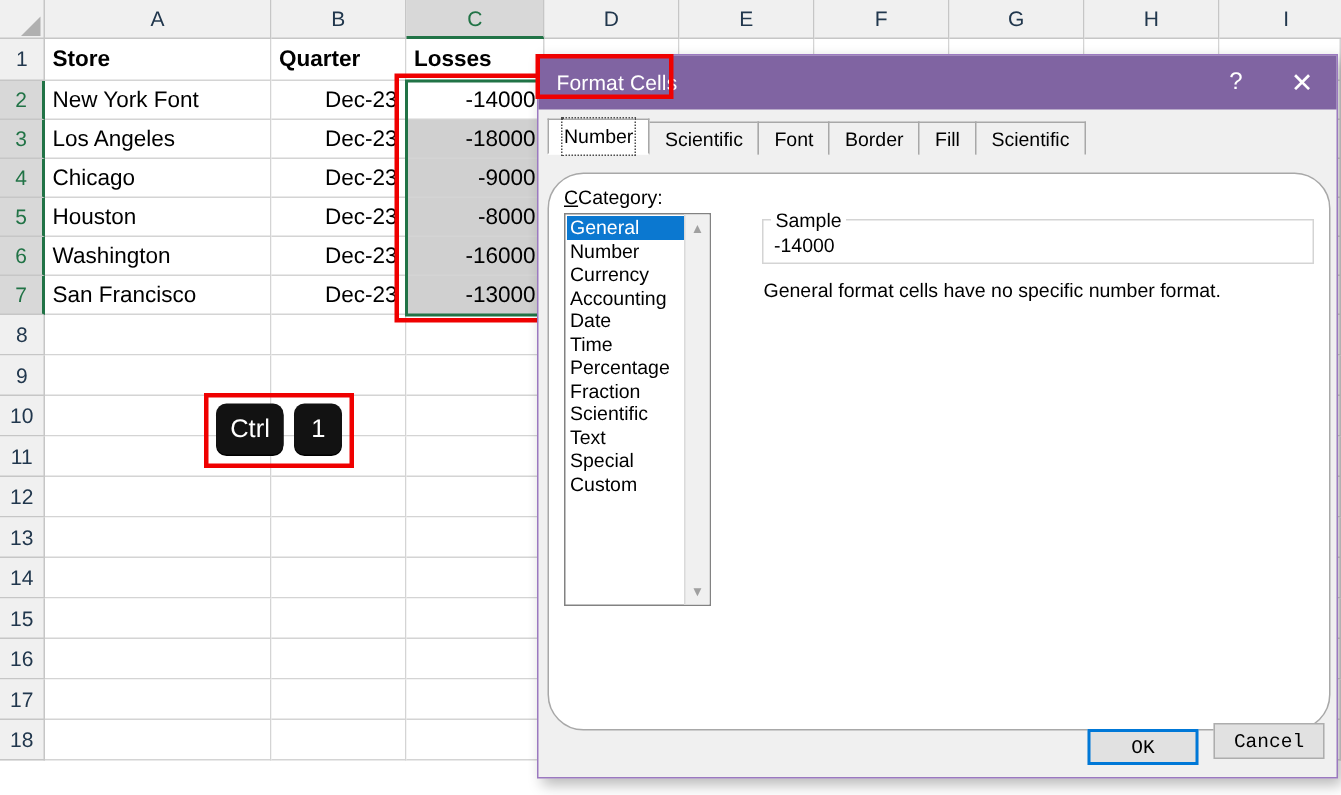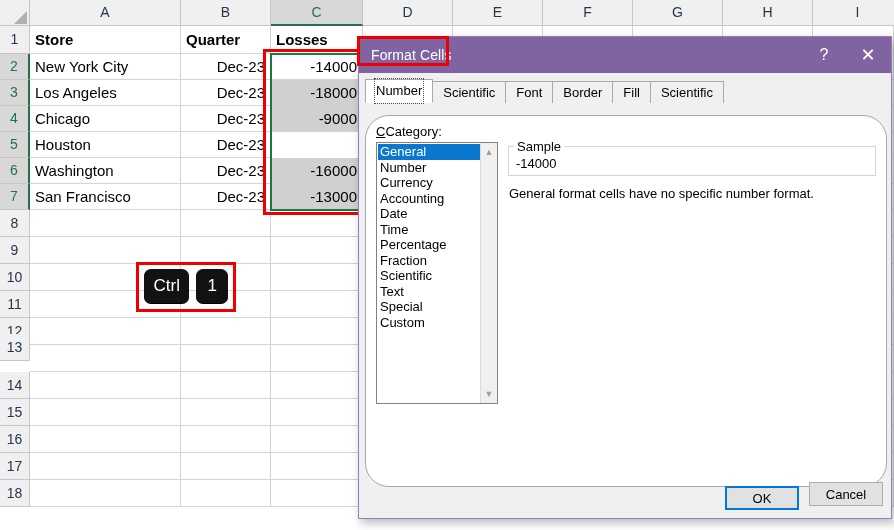--- a/index.html
+++ b/index.html
@@ -159,21 +159,21 @@
   }
   #sample-legend {
     position: absolute; background: #ffffff; padding: 0 3px;
     font-size: 13px; color: #000;
   }
   #sample-value {
     position: absolute; font-size: 13px; color: #000;
   }
   #desc-text { position: absolute; font-size: 13px; color: #000; }
 
-  #btnbar { position: absolute; }
+  #btnbar { position: absolute; font-family: Liberation Mono, monospace; }
   .dlg-btn {
     width: 74px; height: 24px;
     font-size: 13px; color: #000;
     background: #e1e1e1;
     border: 1px solid #adadad;
     display: flex; align-items: center; justify-content: center;
     cursor: pointer;
   }
   .dlg-btn.default { border: 2px solid #0078d7; }
 </style>
@@ -201,21 +201,21 @@
     <div class="rowhead sel" style="top:80px;  height:26px; line-height:25px">3</div>
     <div class="rowhead sel" style="top:106px; height:26px; line-height:25px">4</div>
     <div class="rowhead sel" style="top:132px; height:26px; line-height:25px">5</div>
     <div class="rowhead sel" style="top:158px; height:26px; line-height:25px">6</div>
     <div class="rowhead sel" style="top:184px; height:26px; line-height:25px">7</div>
     <div class="rowhead" style="top:210px; height:27px; line-height:26px">8</div>
     <div class="rowhead" style="top:237px; height:27px; line-height:26px">9</div>
     <div class="rowhead" style="top:264px; height:27px; line-height:26px">10</div>
     <div class="rowhead" style="top:291px; height:27px; line-height:26px">11</div>
     <div class="rowhead" style="top:318px; height:27px; line-height:26px">12</div>
-    <div class="rowhead" style="top:334px; height:27px; line-height:26px">13</div>
+    <div class="rowhead" style="top:345px; height:27px; line-height:26px">13</div>
     <div class="rowhead" style="top:372px; height:27px; line-height:26px">14</div>
     <div class="rowhead" style="top:399px; height:27px; line-height:26px">15</div>
     <div class="rowhead" style="top:426px; height:27px; line-height:26px">16</div>
     <div class="rowhead" style="top:453px; height:27px; line-height:26px">17</div>
     <div class="rowhead" style="top:480px; height:27px; line-height:26px">18</div>
 
     <div id="empty-grid">
         <div class="gcell" style="left: 30px; top: 210px; width: 151px; height: 27px;"></div>
         <div class="gcell" style="left: 181px; top: 210px; width: 90px; height: 27px;"></div>
         <div class="gcell" style="left: 271px; top: 210px; width: 92px; height: 27px;"></div>
@@ -356,34 +356,35 @@
         <div class="gcell" style="left: 543px; top: 184px; width: 90px; height: 26px;"></div>
         <div class="gcell" style="left: 633px; top: 184px; width: 90px; height: 26px;"></div>
         <div class="gcell" style="left: 723px; top: 184px; width: 90px; height: 26px;"></div>
         <div class="gcell" style="left: 813px; top: 184px; width: 81px; height: 26px;"></div>
       </div>
 
     <div class="gcell hdr" style="left:30px;  top:26px; width:151px; height:28px;">Store</div>
     <div class="gcell hdr" style="left:181px; top:26px; width:90px;  height:28px;">Quarter</div>
     <div class="gcell hdr" style="left:271px; top:26px; width:92px;  height:28px;">Losses</div>
 
-    <div class="gcell" style="left:30px;  top:54px;  width:151px; height:26px;">New York City</div>
+    <div class="gcell" style="left:30px;  top:54px;  width:151px; height:26px;">New York Font</div>
     <div class="gcell right" style="left:181px; top:54px;  width:90px;  height:26px;">Dec-23</div>
     <div class="gcell right" style="left:271px; top:54px;  width:92px;  height:26px;">-14000</div>
 
     <div class="gcell" style="left:30px;  top:80px;  width:151px; height:26px;">Los Angeles</div>
     <div class="gcell right" style="left:181px; top:80px;  width:90px;  height:26px;">Dec-23</div>
     <div class="gcell right selfill" style="left:271px; top:80px;  width:92px;  height:26px;">-18000</div>
 
     <div class="gcell" style="left:30px;  top:106px; width:151px; height:26px;">Chicago</div>
     <div class="gcell right" style="left:181px; top:106px; width:90px;  height:26px;">Dec-23</div>
     <div class="gcell right selfill" style="left:271px; top:106px; width:92px;  height:26px;">-9000</div>
 
     <div class="gcell" style="left:30px;  top:132px; width:151px; height:26px;">Houston</div>
     <div class="gcell right" style="left:181px; top:132px; width:90px;  height:26px;">Dec-23</div>
+    <div class="gcell right selfill" style="left:271px; top:132px; width:92px;  height:26px;">-8000</div>
 
     <div class="gcell" style="left:30px;  top:158px; width:151px; height:26px;">Washington</div>
     <div class="gcell right" style="left:181px; top:158px; width:90px;  height:26px;">Dec-23</div>
     <div class="gcell right selfill" style="left:271px; top:158px; width:92px;  height:26px;">-16000</div>
 
     <div class="gcell" style="left:30px;  top:184px; width:151px; height:26px;">San Francisco</div>
     <div class="gcell right" style="left:181px; top:184px; width:90px;  height:26px;">Dec-23</div>
     <div class="gcell right selfill" style="left:271px; top:184px; width:92px;  height:26px;">-13000</div>
 
     <div style="position:absolute;left:270px;top:53px;width:94px;height:158px;border:2px solid #217346;"></div>
@@ -411,21 +412,21 @@
       <div class="tab"><span>Font</span></div>
       <div class="tab"><span>Border</span></div>
       <div class="tab"><span>Fill</span></div>
       <div class="tab"><span>Scientific</span></div>
     </div>
 
     <div id="tabpane" style="left:6px; top:78px; width:522px; height:372px;border-radius:24px;">
 
       <div class="field-label" style="position:absolute; left:10px; top:8px;"><span class="ul">C</span><span>Category:</span></div>
 
-      <div id="catlist" style="left:10px; top:26px; width:122px; height:262px;">
+      <div id="catlist" style="left:10px; top:26px; width:98px; height:262px;">
         <div id="catlist-items">
             <div class="cat-item selected">General</div>
             <div class="cat-item">Number</div>
             <div class="cat-item">Currency</div>
             <div class="cat-item">Accounting</div>
             <div class="cat-item">Date</div>
             <div class="cat-item">Time</div>
             <div class="cat-item">Percentage</div>
             <div class="cat-item">Fraction</div>
             <div class="cat-item">Scientific</div>

